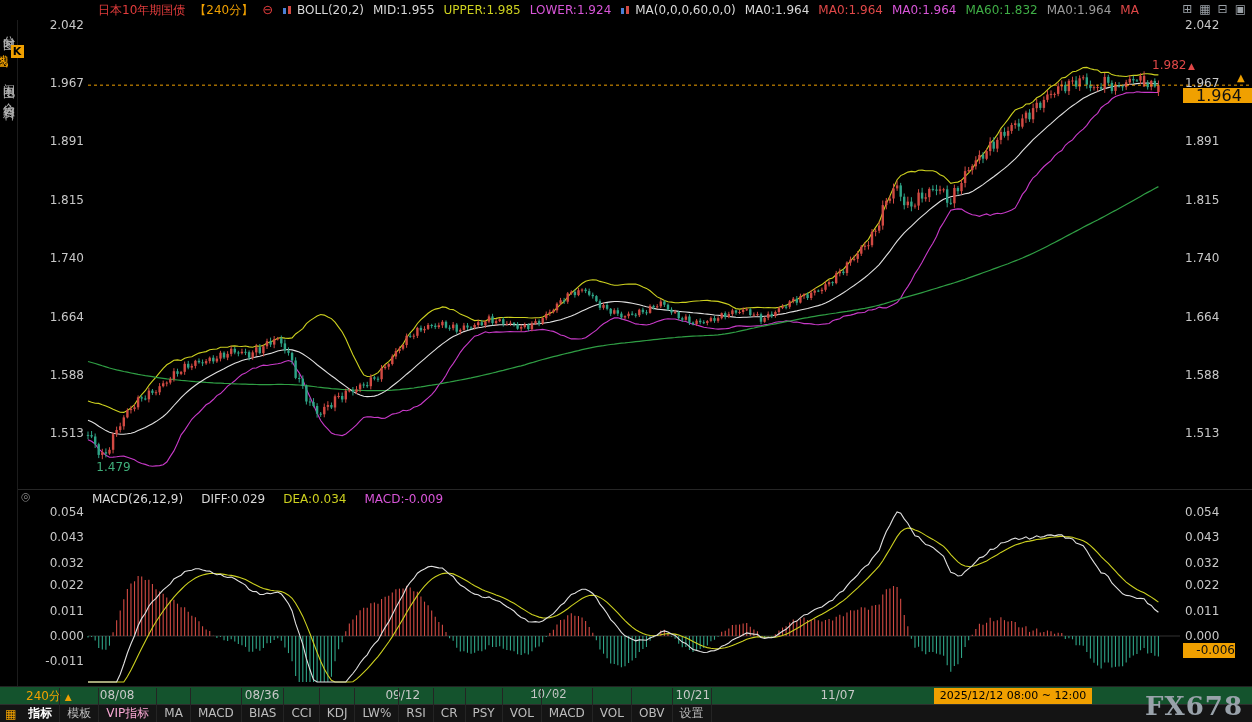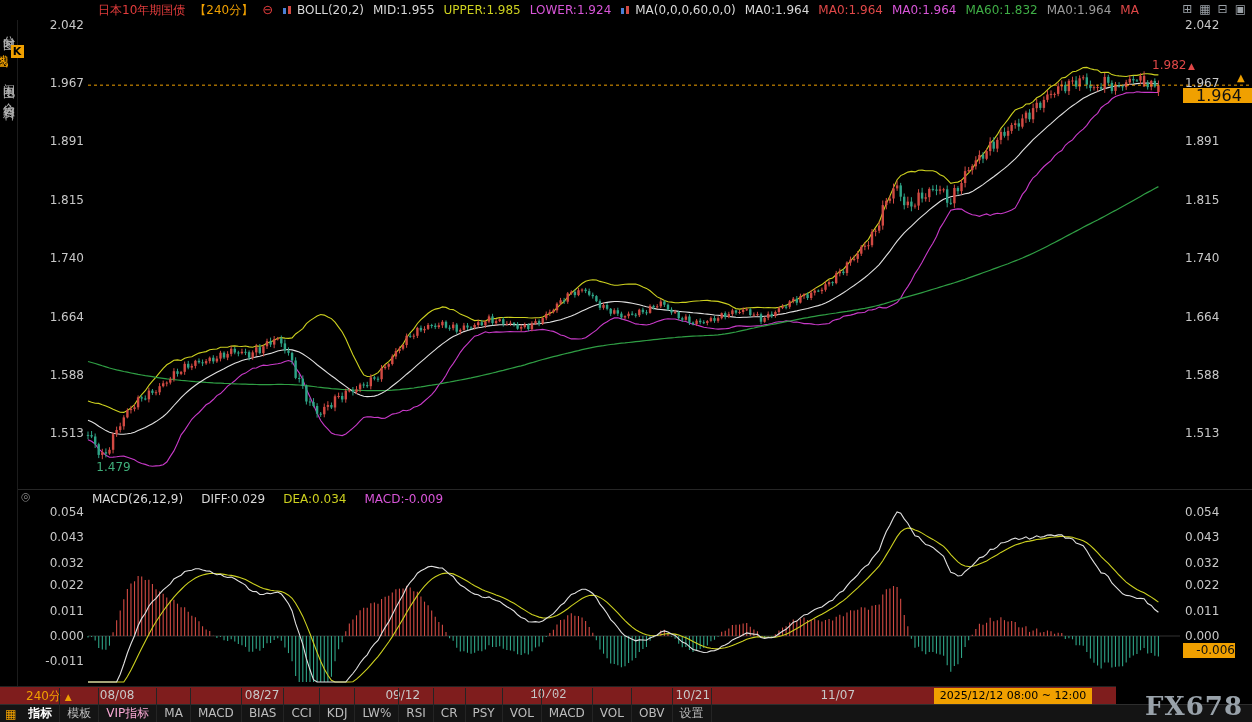--- a/index.html
+++ b/index.html
@@ -24,21 +24,21 @@
     letter-spacing:2px;cursor:pointer;}
   .side-item.active{color:#f0a000;}
   .side-badge{display:block;writing-mode:horizontal-tb;background:#f0a000;color:#000;
     font-weight:bold;width:13px;height:13px;line-height:13px;text-align:center;font-size:11px;
     margin-bottom:3px;letter-spacing:0;}
   
   .macd-row{position:absolute;left:92px;top:492px;z-index:4;font-size:12px;display:flex;gap:18px;}
   .pane-toggle{position:absolute;left:21px;top:490px;z-index:4;color:#8a8a8a;font-size:11px;cursor:pointer;}
   .divider1{position:absolute;left:18px;right:0;top:489px;height:1px;background:#262626;z-index:3;}
   
-  .date-row{position:absolute;left:0;top:686px;width:1116px;height:18px;background:#7f1d1d;z-index:4;
+  .date-row{position:absolute;left:0;top:686px;width:1252px;height:18px;background:#14532d;z-index:4;
     border-top:1px solid #222;font-size:12px;}
   .tf-label{position:absolute;left:26px;top:1px;color:#f0a000;cursor:pointer;}
   .tf-arrow{font-size:9px;}
   .dtick{position:absolute;top:1px;color:#c8c8c8;}
   .date-highlight{position:absolute;left:934px;top:1px;width:158px;height:16px;background:#f0a000;
     color:#000;text-align:center;line-height:16px;font-size:11px;}
   .date-last{position:absolute;left:1128px;top:15px;color:#e8e8e8;}
   
   .toolbar{position:absolute;left:0;top:704px;width:1252px;height:18px;background:#141414;
     border-top:1px solid #2e2e2e;z-index:4;display:flex;align-items:center;font-size:12px;
@@ -1042,21 +1042,21 @@
   <span class="c-white">DIFF:0.029</span>
   <span class="c-yellow">DEA:0.034</span>
   <span class="c-magenta">MACD:-0.009</span>
 </div>
 
 <div class="date-row" id="date-row">
   <span class="tf-label"><span>240分</span> <span class="tf-arrow">▲</span></span>
   <span class="date-highlight">2025/12/12 08:00 ~ 12:00 五</span>
   <span class="date-last">12/12</span>
 <span class="dtick" style="left: 99.814px;">08/08</span>
-    <span class="dtick" style="left: 244.804px;">08/27</span>
+    <span class="dtick" style="left: 244.804px;">08/36</span>
     <span class="dtick" style="left: 385.498px;">09/12</span>
     <span class="dtick" style="left: 530.488px; font-family: Liberation Mono, monospace;">10/02</span>
     <span class="dtick" style="left: 675.478px;">10/21</span>
     <span class="dtick" style="left: 820.468px;">11/07</span>
   </div>
 
 <div class="toolbar" id="toolbar">
   <span class="tb-grid">▦</span>
 <span class="tb-item active">指标</span>
     <span class="tb-item">模板</span>

